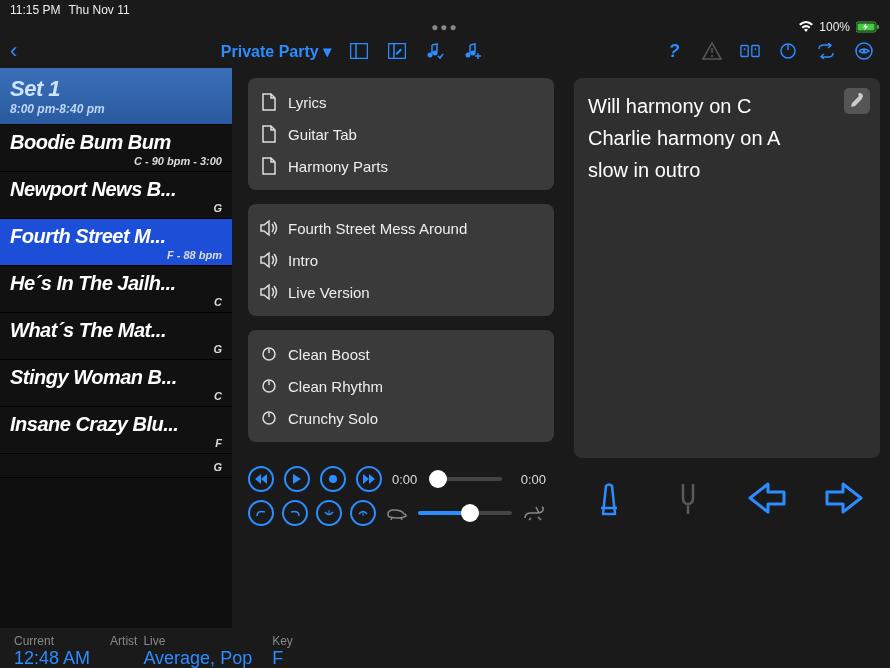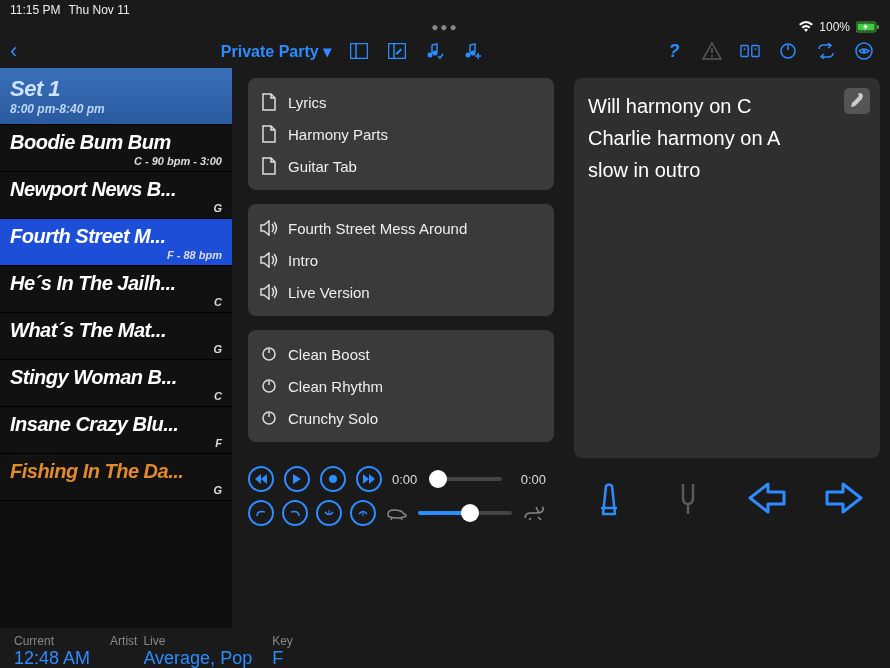--- a/index.html
+++ b/index.html
@@ -184,21 +184,20 @@
         </div>
         <div class="song">
           <div class="song-title">Stingy Woman B...</div>
           <div class="song-sub">C</div>
         </div>
         <div class="song">
           <div class="song-title">Insane Crazy Blu...</div>
           <div class="song-sub">F</div>
         </div>
         <div class="song">
-          <div class="song-title orange">Fishing In The Da...</div>
           <div class="song-sub">G</div>
         </div>
       </div>
   </div>
 
   <div class="center-col">
     <div class="card" id="docs-card">
         <div class="card-row">
           <span class="row-icon">
             <svg width="16" height="18" viewBox="0 0 16 18">
@@ -206,29 +205,29 @@
             </svg>
           </span>
           <span>Lyrics</span>
         </div>
         <div class="card-row">
           <span class="row-icon">
             <svg width="16" height="18" viewBox="0 0 16 18">
               <path d="M2 1 L10 1 L14 5 L14 17 L2 17 Z M10 1 L10 5 L14 5" fill="none" stroke="#ddd" stroke-width="1.5"></path>
             </svg>
           </span>
-          <span>Harmony Parts</span>
+          <span>Guitar Tab</span>
         </div>
         <div class="card-row">
           <span class="row-icon">
             <svg width="16" height="18" viewBox="0 0 16 18">
               <path d="M2 1 L10 1 L14 5 L14 17 L2 17 Z M10 1 L10 5 L14 5" fill="none" stroke="#ddd" stroke-width="1.5"></path>
             </svg>
           </span>
-          <span>Guitar Tab</span>
+          <span>Harmony Parts</span>
         </div>
       </div>
     <div class="card" id="rec-card">
         <div class="card-row">
           <span class="row-icon">
             <svg width="18" height="16" viewBox="0 0 18 16">
               <path d="M1 5 L4 5 L9 1 L9 15 L4 11 L1 11 Z" fill="none" stroke="#ddd" stroke-width="1.5"></path>
               <path d="M12 4 Q15 8 12 12 M14 2 Q19 8 14 14" fill="none" stroke="#ddd" stroke-width="1.5"></path>
             </svg>
           </span>

